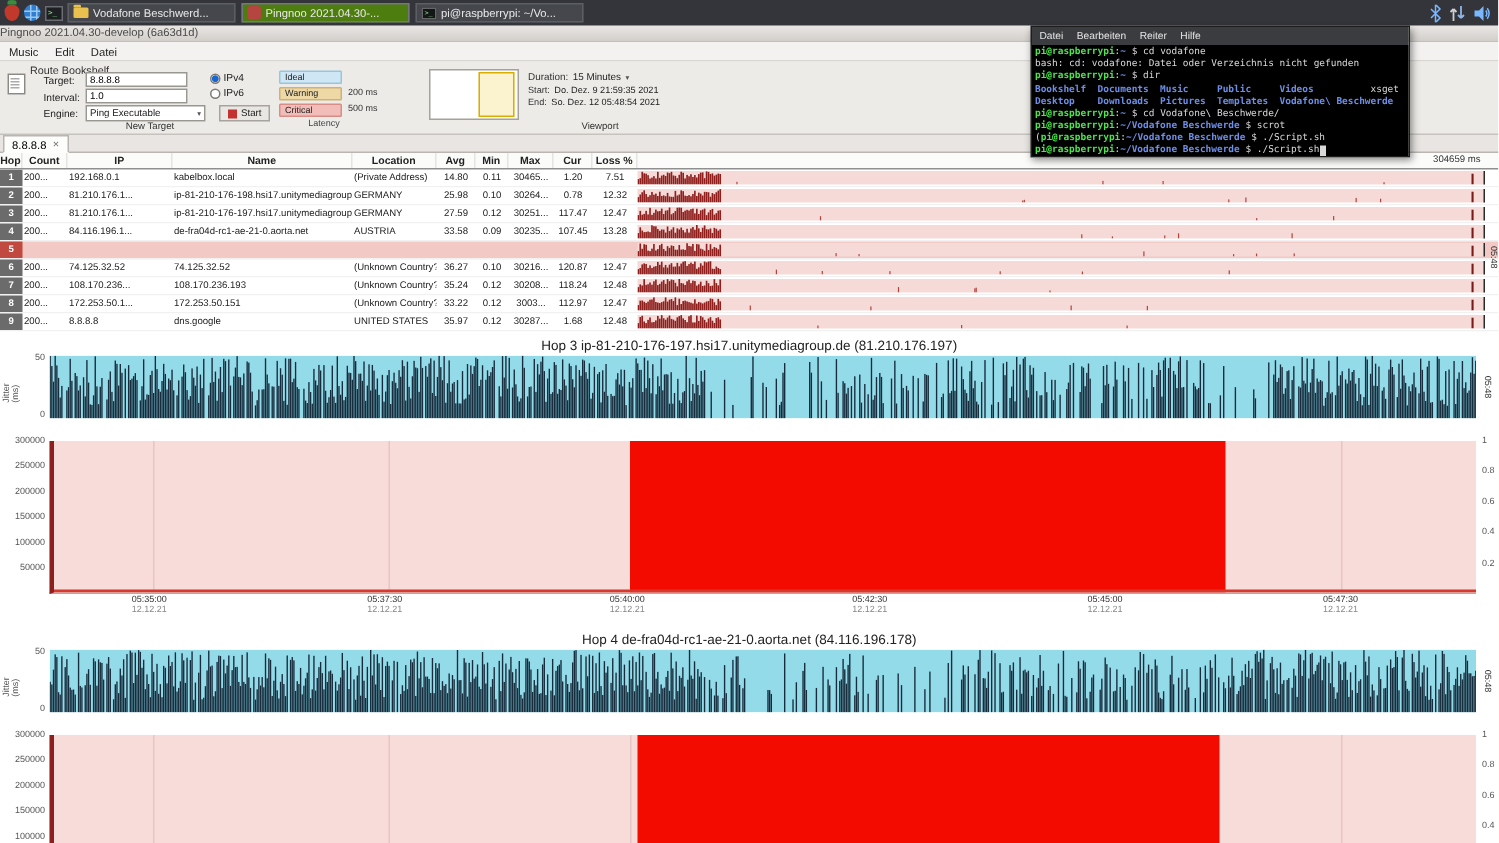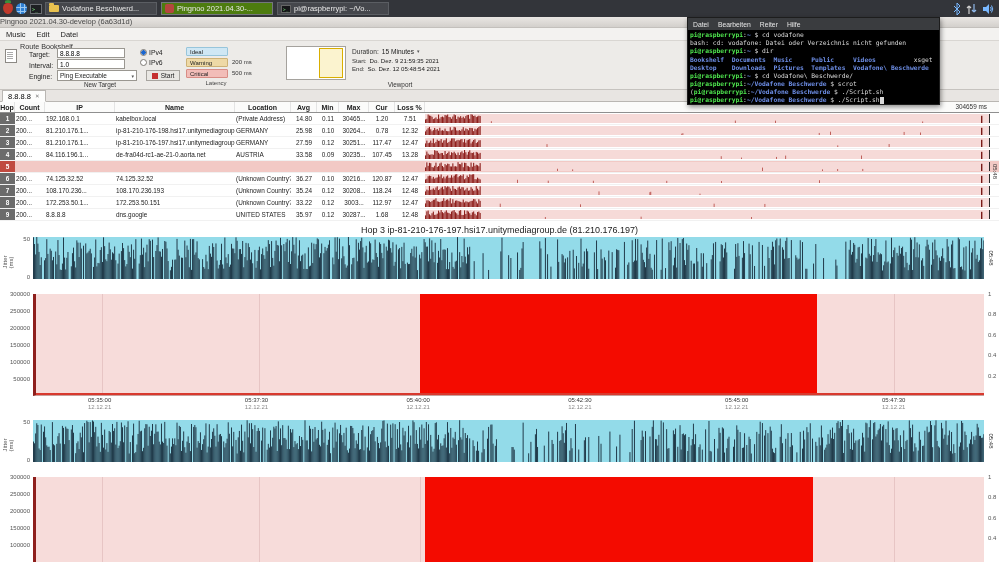--- a/index.html
+++ b/index.html
@@ -1535,20 +1535,21 @@
               <div>05:45:00</div>
               <div class="d">12.12.21</div>
             </div>
             <div class="xtick" style="left: 90.5%;">
               <div>05:47:30</div>
               <div class="d">12.12.21</div>
             </div>
           </div>
         </div>
         <div class="hopchart">
+          <div class="ctitle">Hop 4 de-fra04d-rc1-ae-21-0.aorta.net (84.116.196.178)</div>
           <div class="jrow">
             <div class="jgut">
               <div class="jyl">Jitter (ms)</div>
               <div class="jt50">50</div>
               <div class="jt0">0</div>
             </div>
             <div class="jplot">
               <svg viewBox="0 0 940 40" preserveAspectRatio="none">
                 <rect width="940" height="40" fill="#93dbe9"></rect>
                 <rect x="0.0" y="20.5" width="0.9" height="19.5" fill="#172c3c"></rect>

